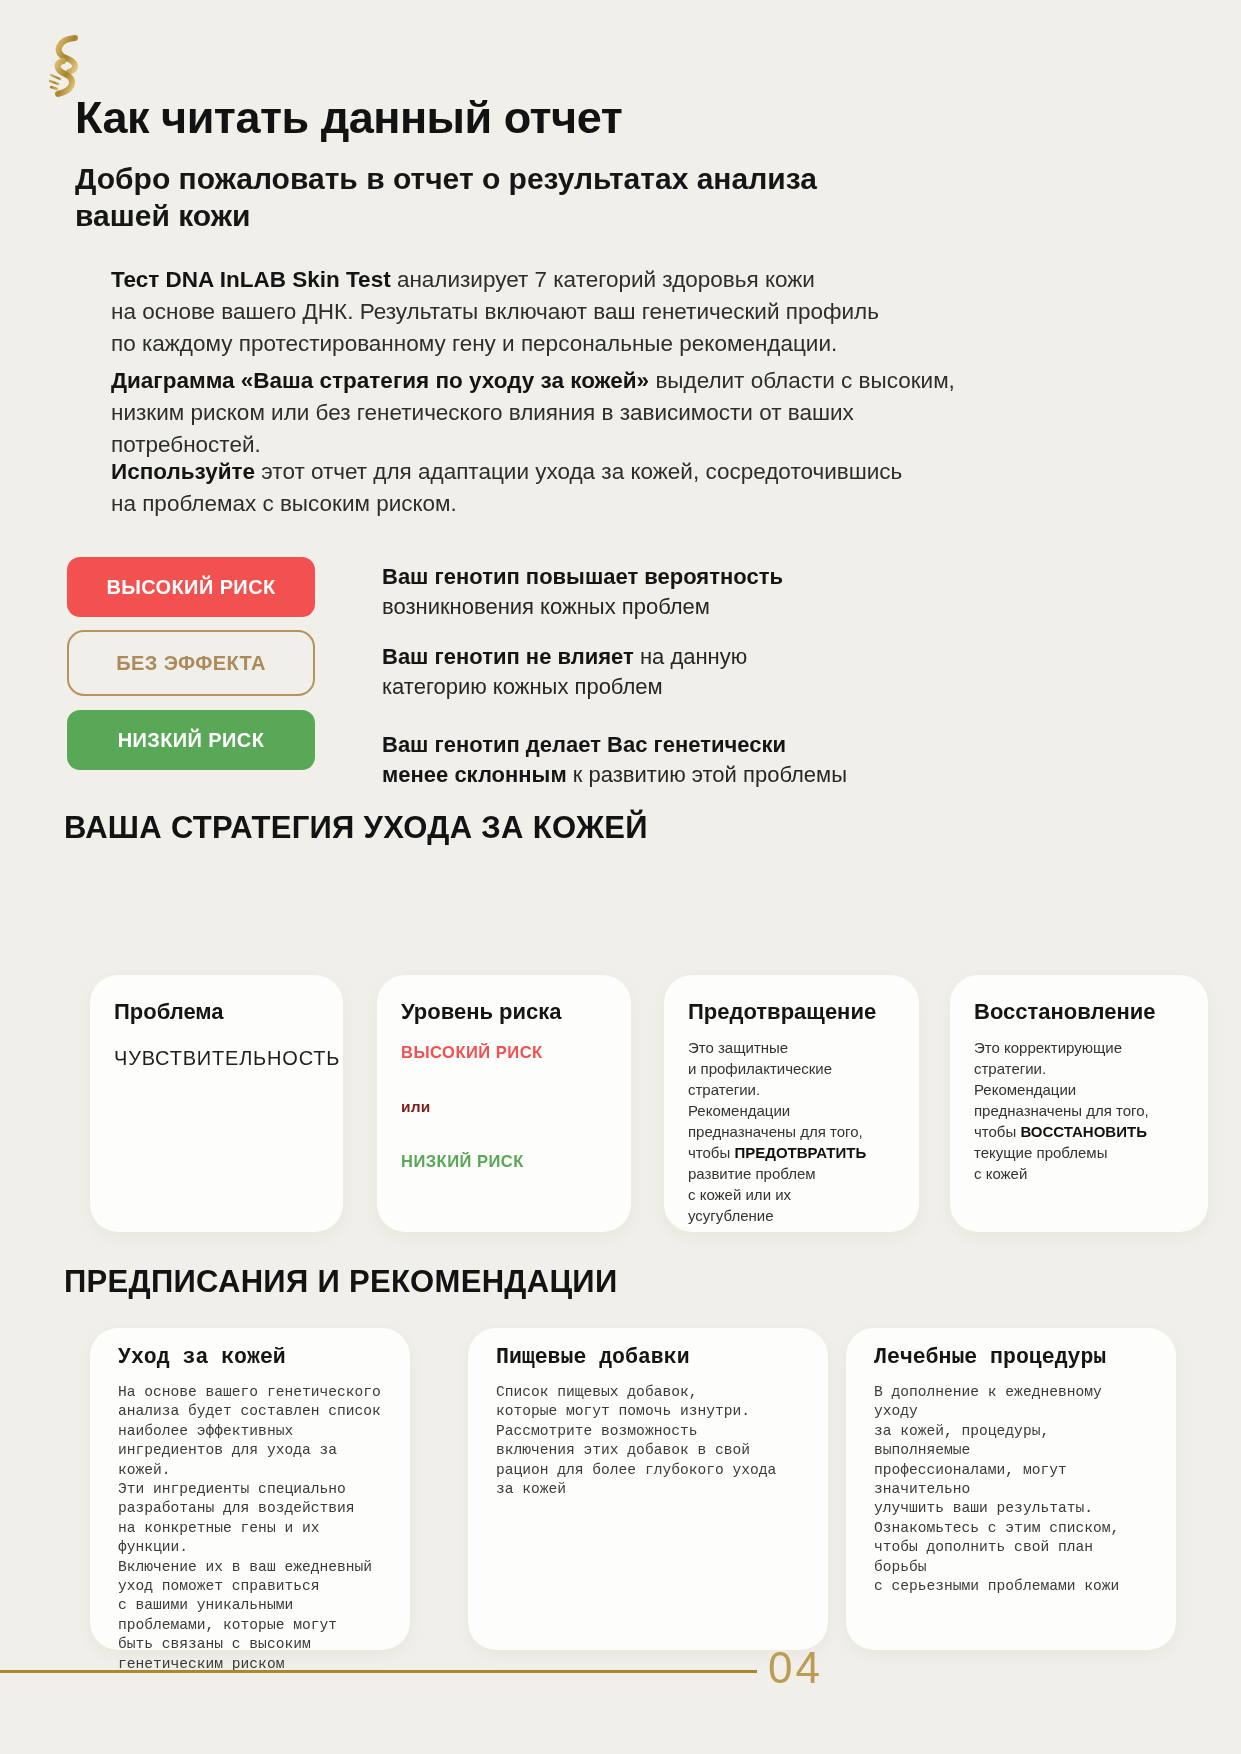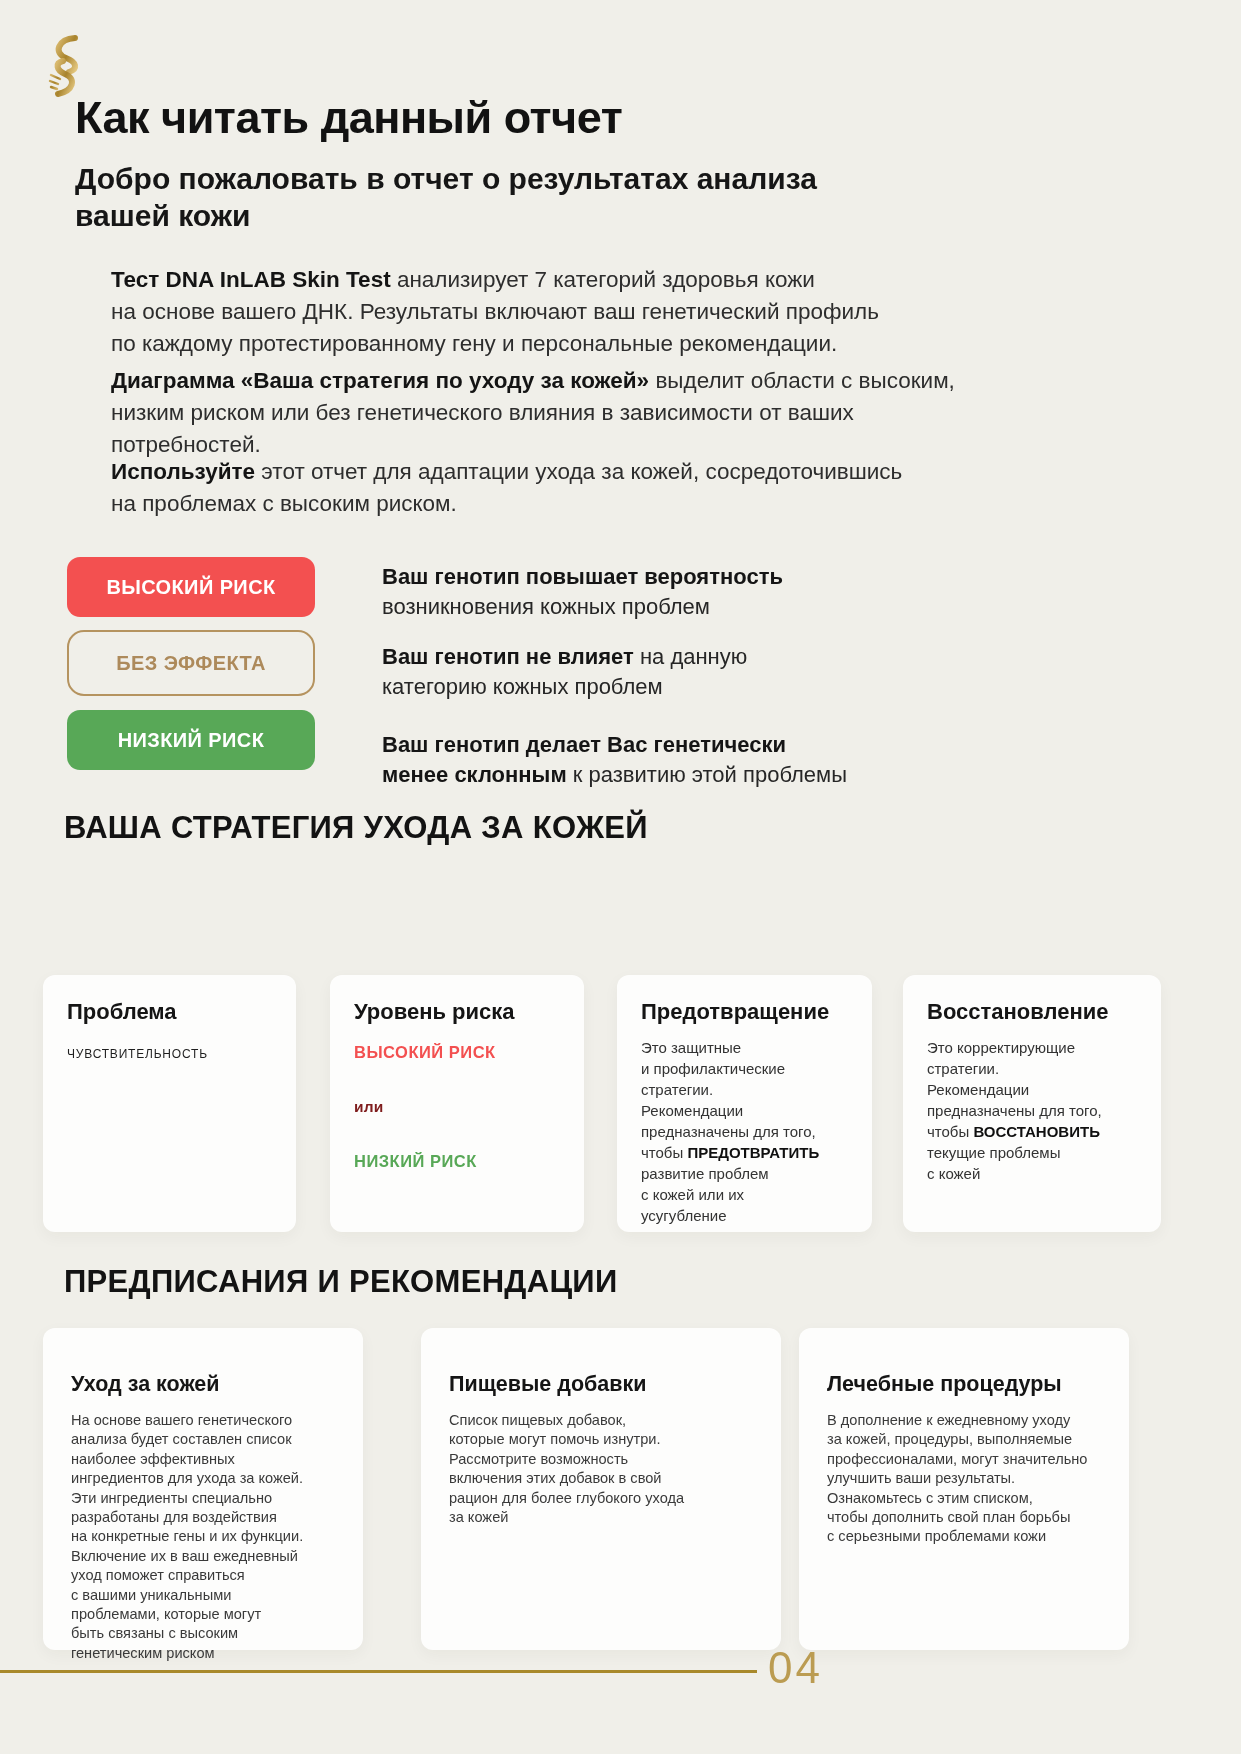--- a/index.html
+++ b/index.html
@@ -47,44 +47,45 @@
   .legend-desc b{color:#151515;}
   .ld1{top:562px;} .ld2{top:642px;} .ld3{top:716px;margin-top:14px;}
 
   .section-title{
     position:absolute;left:64px;
     font-size:31px;font-weight:600;letter-spacing:0.3px;color:#131313;
   }
   .st1{top:810px;} .st2{top:1264px;}
 
   .card{
-    position:absolute;background:var(--card);border-radius:12px;
+    position:absolute;background:var(--card);border-radius:28px;
     box-shadow:0 5px 16px rgba(40,40,30,0.045);
     box-sizing:border-box;
+    margin-left:47px;
   }
   .row1 .card{top:975px;height:257px;padding:24px 24px;}
   .c1{left:43px;width:253px;}
   .c2{left:330px;width:254px;}
   .c3{left:617px;width:255px;}
   .c4{left:903px;width:258px;}
   .card-header{font-size:22px;font-weight:800;color:#151515;}
   .card-body{
     font-size:15px;line-height:1.4;color:#333;
     white-space:pre-line;margin-top:12px;
   }
   .card-body b{color:#101010;}
   .problem-value{
-    font-size:12px;letter-spacing:0.8px;color:#1f1f1f;margin-top:22px;
+    font-size:20px;letter-spacing:0.8px;color:#1f1f1f;margin-top:22px;
   }
   .risk-line{font-weight:700;letter-spacing:0.5px;}
   .risk-high{color:var(--accent-red);font-size:16.5px;margin-top:18px;}
   .risk-or{color:#7f1d1d;font-size:15.5px;margin-top:36px;letter-spacing:0.2px;}
   .risk-low{color:var(--accent-green);font-size:16.5px;margin-top:36px;}
 
-  .row2 .card{top:1328px;height:322px;padding:44px 28px;}
+  .row2 .card{top:1328px;height:322px;padding:17px 28px;font-family:Liberation Mono, monospace;}
   .r1{left:43px;width:320px;}
   .r2{left:421px;width:360px;}
   .r3{left:799px;width:330px;}
   .row2 .card-header{font-size:21.5px;}
   .row2 .card-body{font-size:14.6px;line-height:1.33;margin-top:14px;color:#3a3a3a;}
 
   .footer-line{
     position:absolute;left:0;top:1670px;width:757px;height:3px;
     background:var(--gold);
   }

